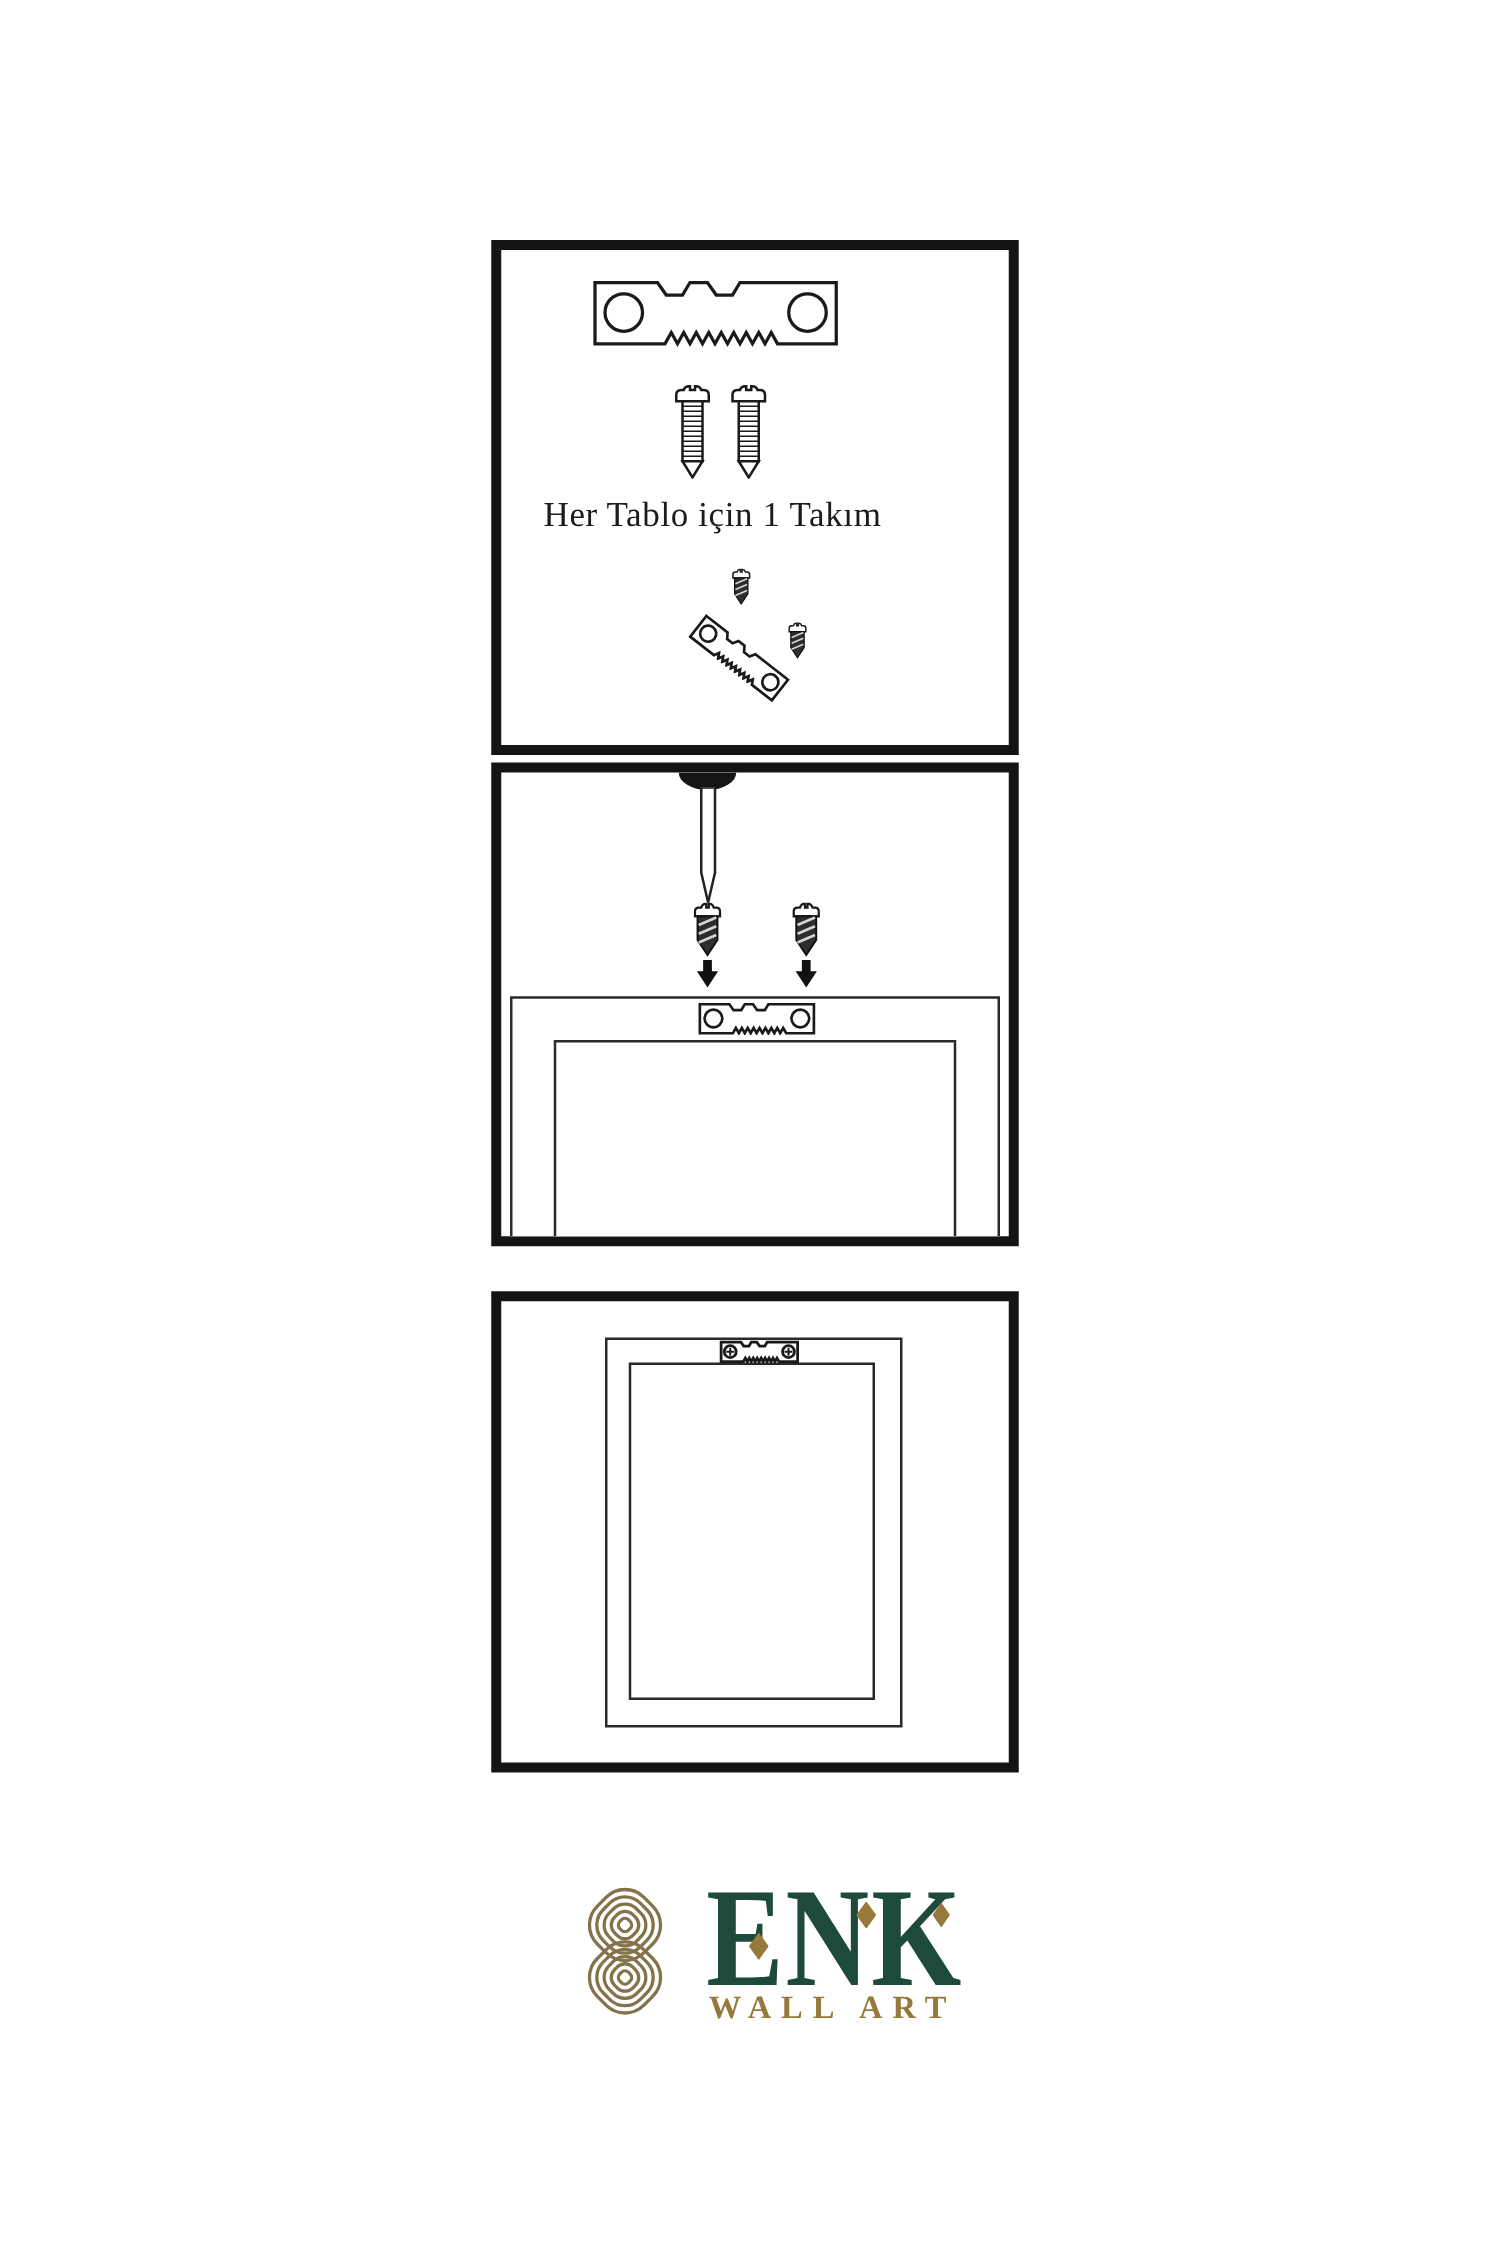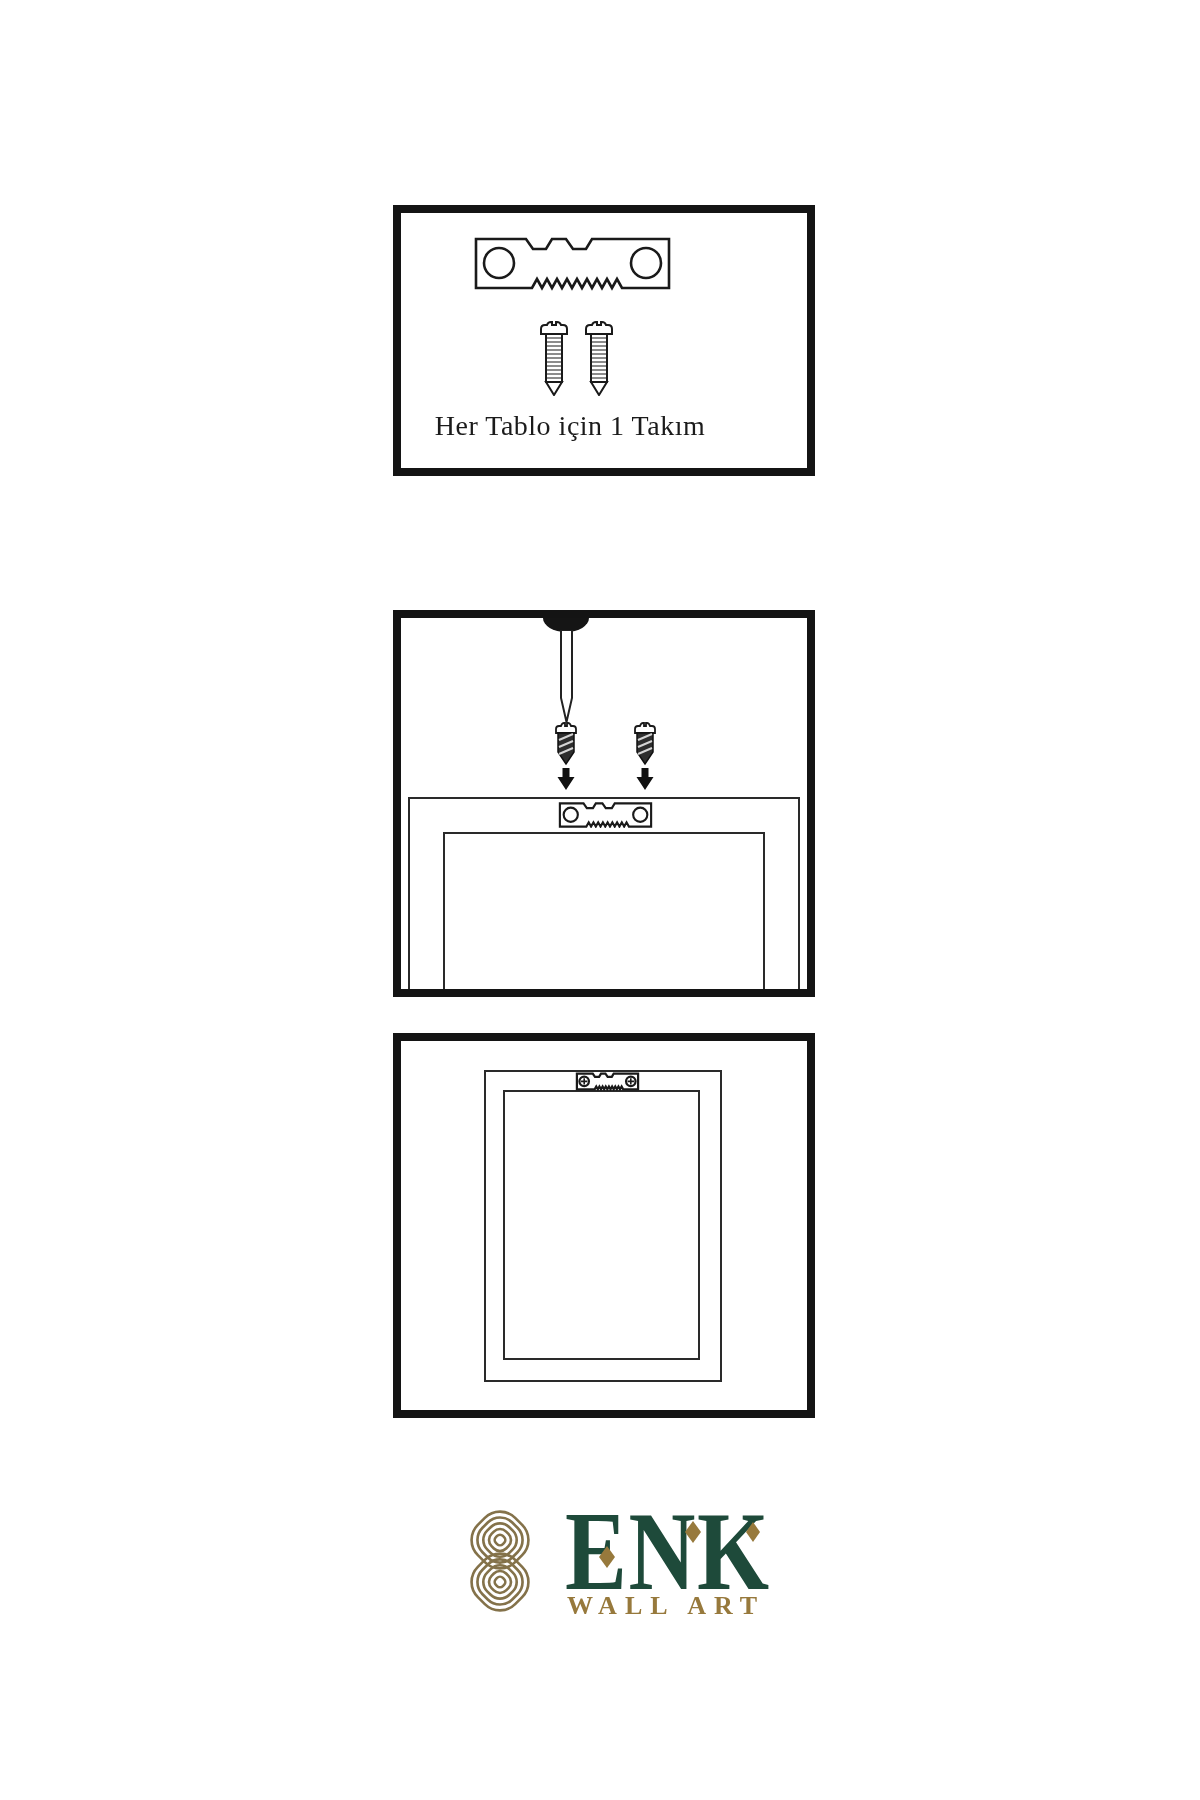--- a/index.html
+++ b/index.html
@@ -2,21 +2,21 @@
 <html><head>
 <meta charset="utf-8">
 <style>
   html,body{margin:0;padding:0;background:#ffffff;}
   .page{position:relative;width:1200px;height:1800px;background:#ffffff;overflow:hidden;
         font-family:"Liberation Serif",serif;}
 
   
   .panel{position:absolute;left:393px;width:422px;border:8px solid #141414;background:#ffffff;
          box-sizing:border-box;overflow:hidden;}
-  .panel-1{top:192px;height:271px;margin-top:13px;}
+  .panel-1{top:192px;height:412px;}
   .panel-2{top:610px;height:387px;}
   .panel-3{top:1033px;height:385px;}
   .abs{position:absolute;}
 
   
   .p1-hanger{left:69px;top:23px;}
   .p1-screw-a{left:136px;top:107px;}
   .p1-screw-b{left:181px;top:107px;}
   .p1-caption{left:-34px;top:197px;width:100%;text-align:center;
               font-size:28px;letter-spacing:.5px;color:#1b1b1b;white-space:nowrap;}

